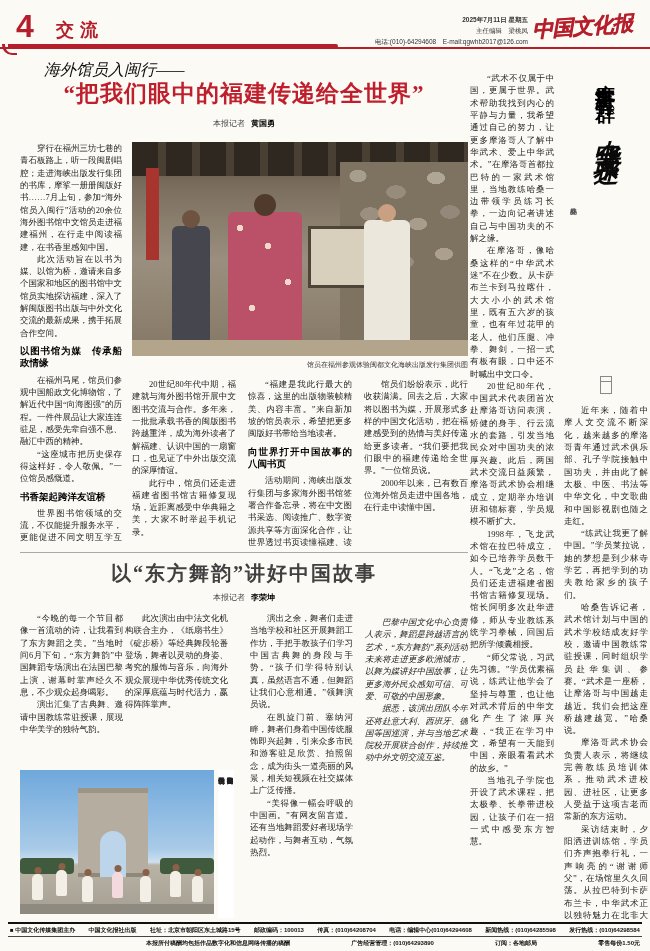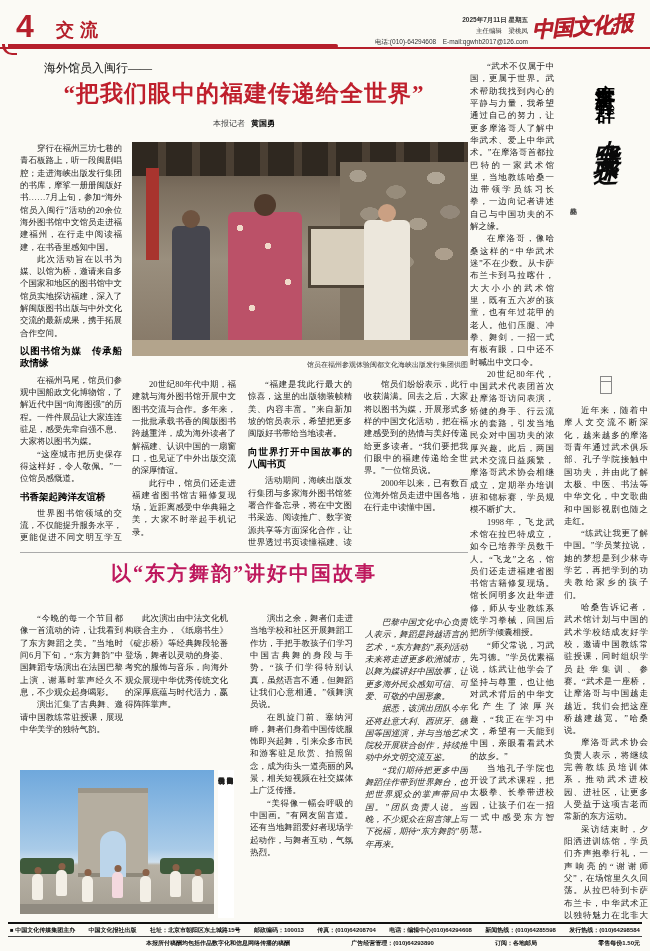--- a/index.html
+++ b/index.html
@@ -22,21 +22,21 @@
                   border-radius:0 3px 3px 0;}
   .hdr-rule-tail{position:absolute;left:2px;top:44px;width:12px;height:9px;
                  border-left:3px solid #b51f2b;border-bottom:2px solid #b51f2b;
                  border-bottom-left-radius:10px;}
   
   .col{position:absolute;font-size:8.5px;line-height:1.45;text-align:justify;overflow:hidden;color:#1d1d1d;}
   .col p{margin:0;text-indent:2em;}
   .col h4{margin:6px 0 4px;font-size:9.5px;line-height:1.3;color:#000;}
   
   .lead{position:absolute;left:20px;top:60px;width:448px;height:486px;}
-  .kicker{position:absolute;left:24px;top:0;font-size:12px;color:#111;}
+  .kicker{position:absolute;left:24px;top:0;font-size:16px;color:#111;font-style:italic;}
   .lead-headline{position:absolute;left:0;top:18px;width:100%;text-align:center;font-size:23px;
                  font-weight:bold;color:#bf1f2c;letter-spacing:1px;}
   .byline{position:absolute;width:100%;text-align:center;font-size:8px;color:#444;
           font-family:"Liberation Sans",sans-serif;}
   .byline b{color:#000;margin-left:6px;}
   .lead .byline{top:58px;}
   .lead-body{position:absolute;left:0;top:82px;width:448px;height:404px;}
   .sep{position:absolute;left:0;top:492px;width:448px;height:1px;background:#aaa;}
   
   .photo-main{position:absolute;left:112px;top:0;width:336px;height:214px;overflow:hidden;
@@ -72,21 +72,21 @@
   .pm-fig2{left:232px;top:78px;width:46px;height:136px;background:#ece7dc;}
   .pm-fig2 .head{background:#caa083;}
   .pm-fig3{left:40px;top:84px;width:38px;height:130px;background:#46464e;}
   .pm-fig3 .head{background:#6e5340;}
   .pm-floor{position:absolute;left:0;bottom:0;width:100%;height:16px;background:#b3a48c;}
   .photo-caption{position:absolute;left:112px;top:218px;width:336px;font-size:7px;color:#333;
                  display:flex;justify-content:flex-end;gap:0;}
   
   .bottom-art{position:absolute;left:20px;top:556px;width:448px;height:362px;}
   .bottom-headline{position:absolute;left:0;top:4px;width:100%;text-align:center;font-size:20px;
-                   font-weight:bold;color:#be185d;letter-spacing:2px;}
+                   font-weight:bold;color:#404040;letter-spacing:2px;}
   .bottom-art .byline{top:36px;}
   .bottom-body{position:absolute;left:0;top:56px;width:448px;height:302px;}
   
   .photo-bottom{position:absolute;left:0;top:158px;width:194px;height:144px;overflow:hidden;
                 background:linear-gradient(180deg,#6fa8dc 0%,#a9cbe8 55%,#cfe0ee 64%,#b9b3a6 66%,#a59f93 100%);}
   .bp-arch{position:absolute;left:58px;top:18px;width:70px;height:84px;background:#b5aea0;
            border-top:5px solid #9c9587;box-shadow:inset 0 -4px 0 #8f897b;}
   .bp-hole{position:absolute;left:22px;bottom:0;width:26px;height:46px;background:#bcd5ea;
            border-radius:13px 13px 0 0;}
   .bp-tree{position:absolute;top:88px;width:54px;height:16px;background:#3f5a3c;border-radius:4px;}
@@ -144,21 +144,21 @@
       <span>本报记者</span><b>黄国勇</b>
     </div>
     <div class="lead-body">
       <div class="col" style="left:0;top:0;width:102px;height:404px;">
         <div>
             <p>穿行在福州三坊七巷的青石板路上，听一段闽剧唱腔；走进海峡出版发行集团的书库，摩挲一册册闽版好书……7月上旬，参加“海外馆员入闽行”活动的20余位海外图书馆中文馆员走进福建福州，在行走中阅读福建，在书香里感知中国。</p>
             <p>此次活动旨在以书为媒、以馆为桥，邀请来自多个国家和地区的图书馆中文馆员实地探访福建，深入了解闽版图书出版与中外文化交流的最新成果，携手拓展合作空间。</p>
           </div>
         <h4>以图书馆为媒　传承船政情缘</h4>
         <div>
-            <p>在福州马尾，馆员们参观中国船政文化博物馆，了解近代中国“向海图强”的历程。一件件展品让大家连连驻足，感受先辈自强不息、大家将以图书为媒。</p>
+            <p>在福州马尾，馆员们参观中国船政文化博物馆，了解近代中国“向海图强”的历程。一件件展品让大家连连驻足，感受先辈自强不息、融汇中西的精神。</p>
             <p>“这座城市把历史保存得这样好，令人敬佩。”一位馆员感慨道。</p>
           </div>
         <h4>书香架起跨洋友谊桥</h4>
         <div>
             <p>世界图书馆领域的交流，不仅能提升服务水平，更能促进不同文明互学互鉴。多年来，福建与海外图书馆互赠图书、互派馆员，书香架起了一座座跨越重洋的友谊之桥。</p>
           </div>
       </div>
 
       <div class="photo-main">
         <div class="pm-ceiling"></div>
@@ -202,20 +202,23 @@
             <p>馆员们纷纷表示，此行收获满满。回去之后，大家将以图书为媒，开展形式多样的中国文化活动，把在福建感受到的热情与美好传递给更多读者。“我们要把我们眼中的福建传递给全世界。”一位馆员说。</p>
             <p>2000年以来，已有数百位海外馆员走进中国各地，在行走中读懂中国。</p>
           </div>
       </div>
     </div>
     <div class="sep"></div>
   </div>
 
   <div class="bottom-art">
     <div class="bottom-headline">以“东方舞韵”讲好中国故事</div>
+    <div class="byline">
+      <span>本报记者</span><b>李荣坤</b>
+    </div>
     <div class="bottom-body">
       <div class="col" style="left:0;top:0;width:103px;height:150px;">
         <div>
             <p>“今晚的每一个节目都像一首流动的诗，让我看到了东方舞蹈之美。”当地时间6月下旬，“东方舞韵”中国舞蹈专场演出在法国巴黎上演，谢幕时掌声经久不息，不少观众起身喝彩。</p>
             <p>演出汇集了古典舞、邀请中国教练常驻授课，展现中华美学的独特气韵。</p>
           </div>
       </div>
       <div class="col" style="left:105px;top:0;width:103px;height:150px;">
         <div>
             <p>此次演出由中法文化机构联合主办，《纸扇书生》《碇步桥》等经典舞段轮番登场，舞者以灵动的身姿、考究的服饰与音乐，向海外观众展现中华优秀传统文化的深厚底蕴与时代活力，赢得阵阵掌声。</p>
@@ -225,21 +228,20 @@
         <div>
             <p>演出之余，舞者们走进当地学校和社区开展舞蹈工作坊，手把手教孩子们学习中国古典舞的身段与手势。“孩子们学得特别认真，虽然语言不通，但舞蹈让我们心意相通。”领舞演员说。</p>
             <p>在凯旋门前、塞纳河畔，舞者们身着中国传统服饰即兴起舞，引来众多市民和游客驻足欣赏、拍照留念，成为街头一道亮丽的风景，相关短视频在社交媒体上广泛传播。</p>
             <p>“美得像一幅会呼吸的中国画。”有网友留言道。还有当地舞蹈爱好者现场学起动作，与舞者互动，气氛热烈。</p>
           </div>
       </div>
       <div class="col" style="left:345px;top:4px;width:103px;height:302px;font-style:italic;">
         <div>
             <p>巴黎中国文化中心负责人表示，舞蹈是跨越语言的艺术，“东方舞韵”系列活动未来将走进更多欧洲城市，以舞为媒讲好中国故事，让更多海外民众感知可信、可爱、可敬的中国形象。</p>
             <p>据悉，该演出团队今年还将赴意大利、西班牙、德国等国巡演，并与当地艺术院校开展联合创作，持续推动中外文明交流互鉴。</p>
-            <p>“我们期待把更多中国舞蹈佳作带到世界舞台，也把世界观众的掌声带回中国。”团队负责人说。当晚，不少观众在留言簿上写下祝福，期待“东方舞韵”明年再来。</p>
           </div>
       </div>
 
       <div class="photo-bottom">
         <div class="bp-arch">
           <div class="bp-hole"></div>
         </div>
         <div class="bp-tree l"></div>
         <div class="bp-tree r"></div>
         <span class="dancer" style="left:12px;top:104px;"></span>
@@ -252,21 +254,21 @@
         <div class="bp-road"></div>
       </div>
       <div class="photo-vcaption">
         <span>舞者在法国巴黎凯旋门前与当地青年共舞</span>
         <span class="credit">受访单位供图</span>
       </div>
     </div>
   </div>
 
   <div class="right-art">
-    <div class="col" style="left:0;top:0;width:84px;height:860px;">
+    <div class="col" style="left:0;top:12px;width:84px;height:860px;">
       <div>
           <p>“武术不仅属于中国，更属于世界。武术帮助我找到内心的平静与力量，我希望通过自己的努力，让更多摩洛哥人了解中华武术、爱上中华武术。”在摩洛哥首都拉巴特的一家武术馆里，当地教练哈桑一边带领学员练习长拳，一边向记者讲述自己与中国功夫的不解之缘。</p>
           <p>在摩洛哥，像哈桑这样的“中华武术迷”不在少数。从卡萨布兰卡到马拉喀什，大大小小的武术馆里，既有五六岁的孩童，也有年过花甲的老人。他们压腿、冲拳、舞剑，一招一式有板有眼，口中还不时喊出中文口令。</p>
           <p>20世纪80年代，中国武术代表团首次赴摩洛哥访问表演，矫健的身手、行云流水的套路，引发当地民众对中国功夫的浓厚兴趣。此后，两国武术交流日益频繁，摩洛哥武术协会相继成立，定期举办培训班和锦标赛，学员规模不断扩大。</p>
           <p>1998年，飞龙武术馆在拉巴特成立，如今已培养学员数千人。“飞龙”之名，馆员们还走进福建省图书馆古籍修复现场。馆长阿明多次赴华进修，师从专业教练系统学习拳械，回国后把所学倾囊相授。</p>
           <p>“师父常说，习武先习德。”学员优素福说，练武让他学会了坚持与尊重，也让他对武术背后的中华文化产生了浓厚兴趣，“我正在学习中文，希望有一天能到中国，亲眼看看武术的故乡。”</p>
           <p>当地孔子学院也开设了武术课程，把太极拳、长拳带进校园，让孩子们在一招一式中感受东方智慧。</p>
         </div>
     </div>
     <div class="v-title">

